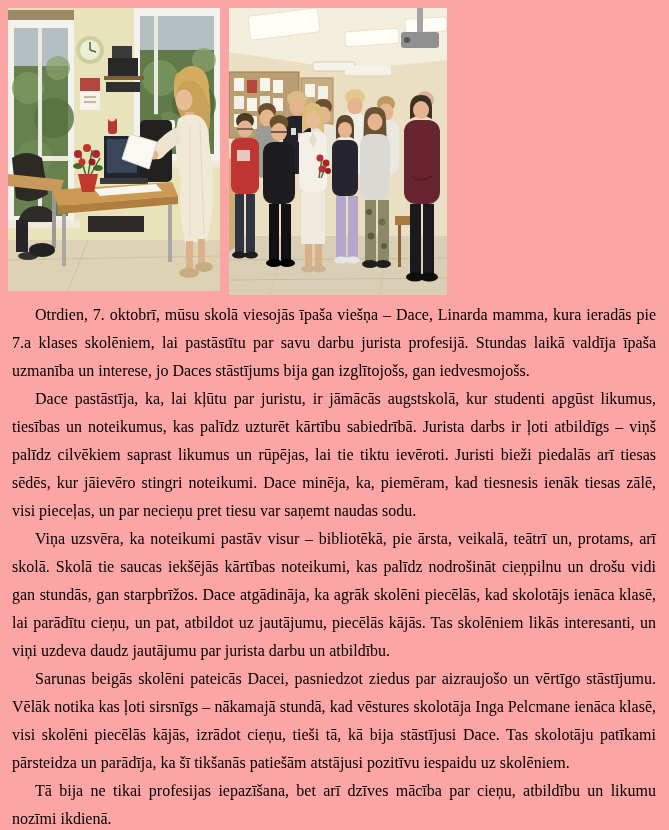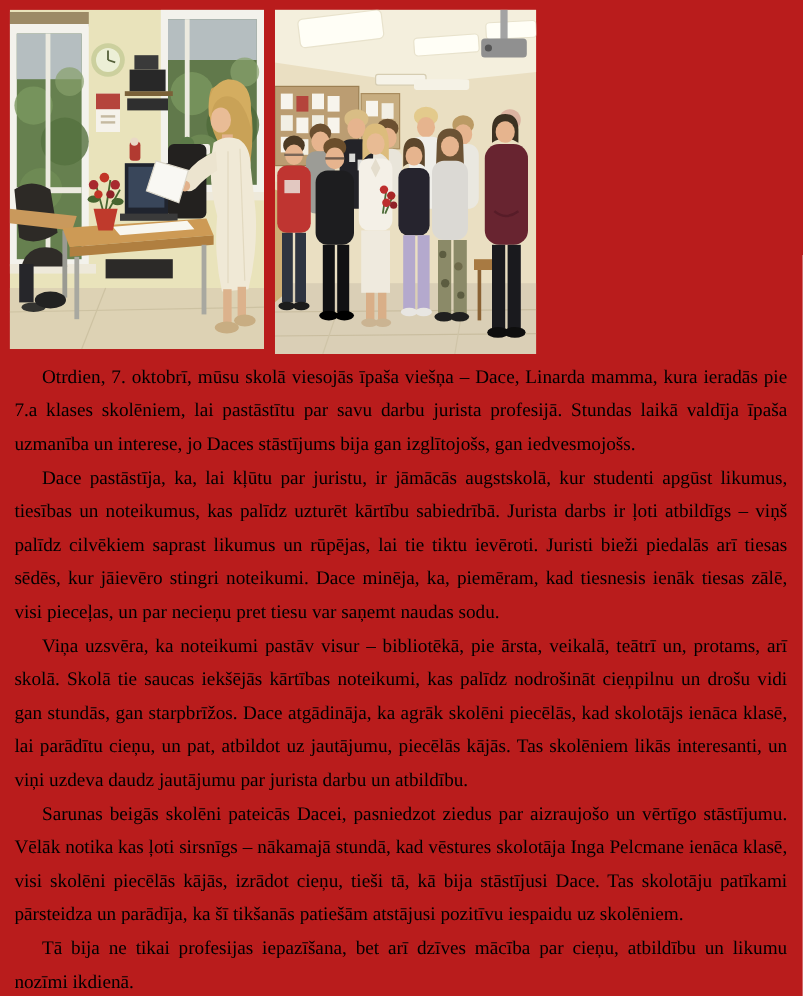--- a/index.html
+++ b/index.html
@@ -1,20 +1,20 @@
 <!DOCTYPE html>
 <html><head>
 <meta charset="utf-8">
 <style>
   html, body { margin: 0; padding: 0; background: #ffffff; }
   .page {
     position: relative;
     width: 669px;
     height: 830px;
-    background: #b91c1c;
+    background: #fca5a5;
     overflow: hidden;
     font-family: "Liberation Serif", serif;
   }
   .photo-row {
     display: flex;
     align-items: flex-start;
     padding: 8px 0 0 8px;
     gap: 9px;
   }
   .photo { display: block; overflow: hidden; }

